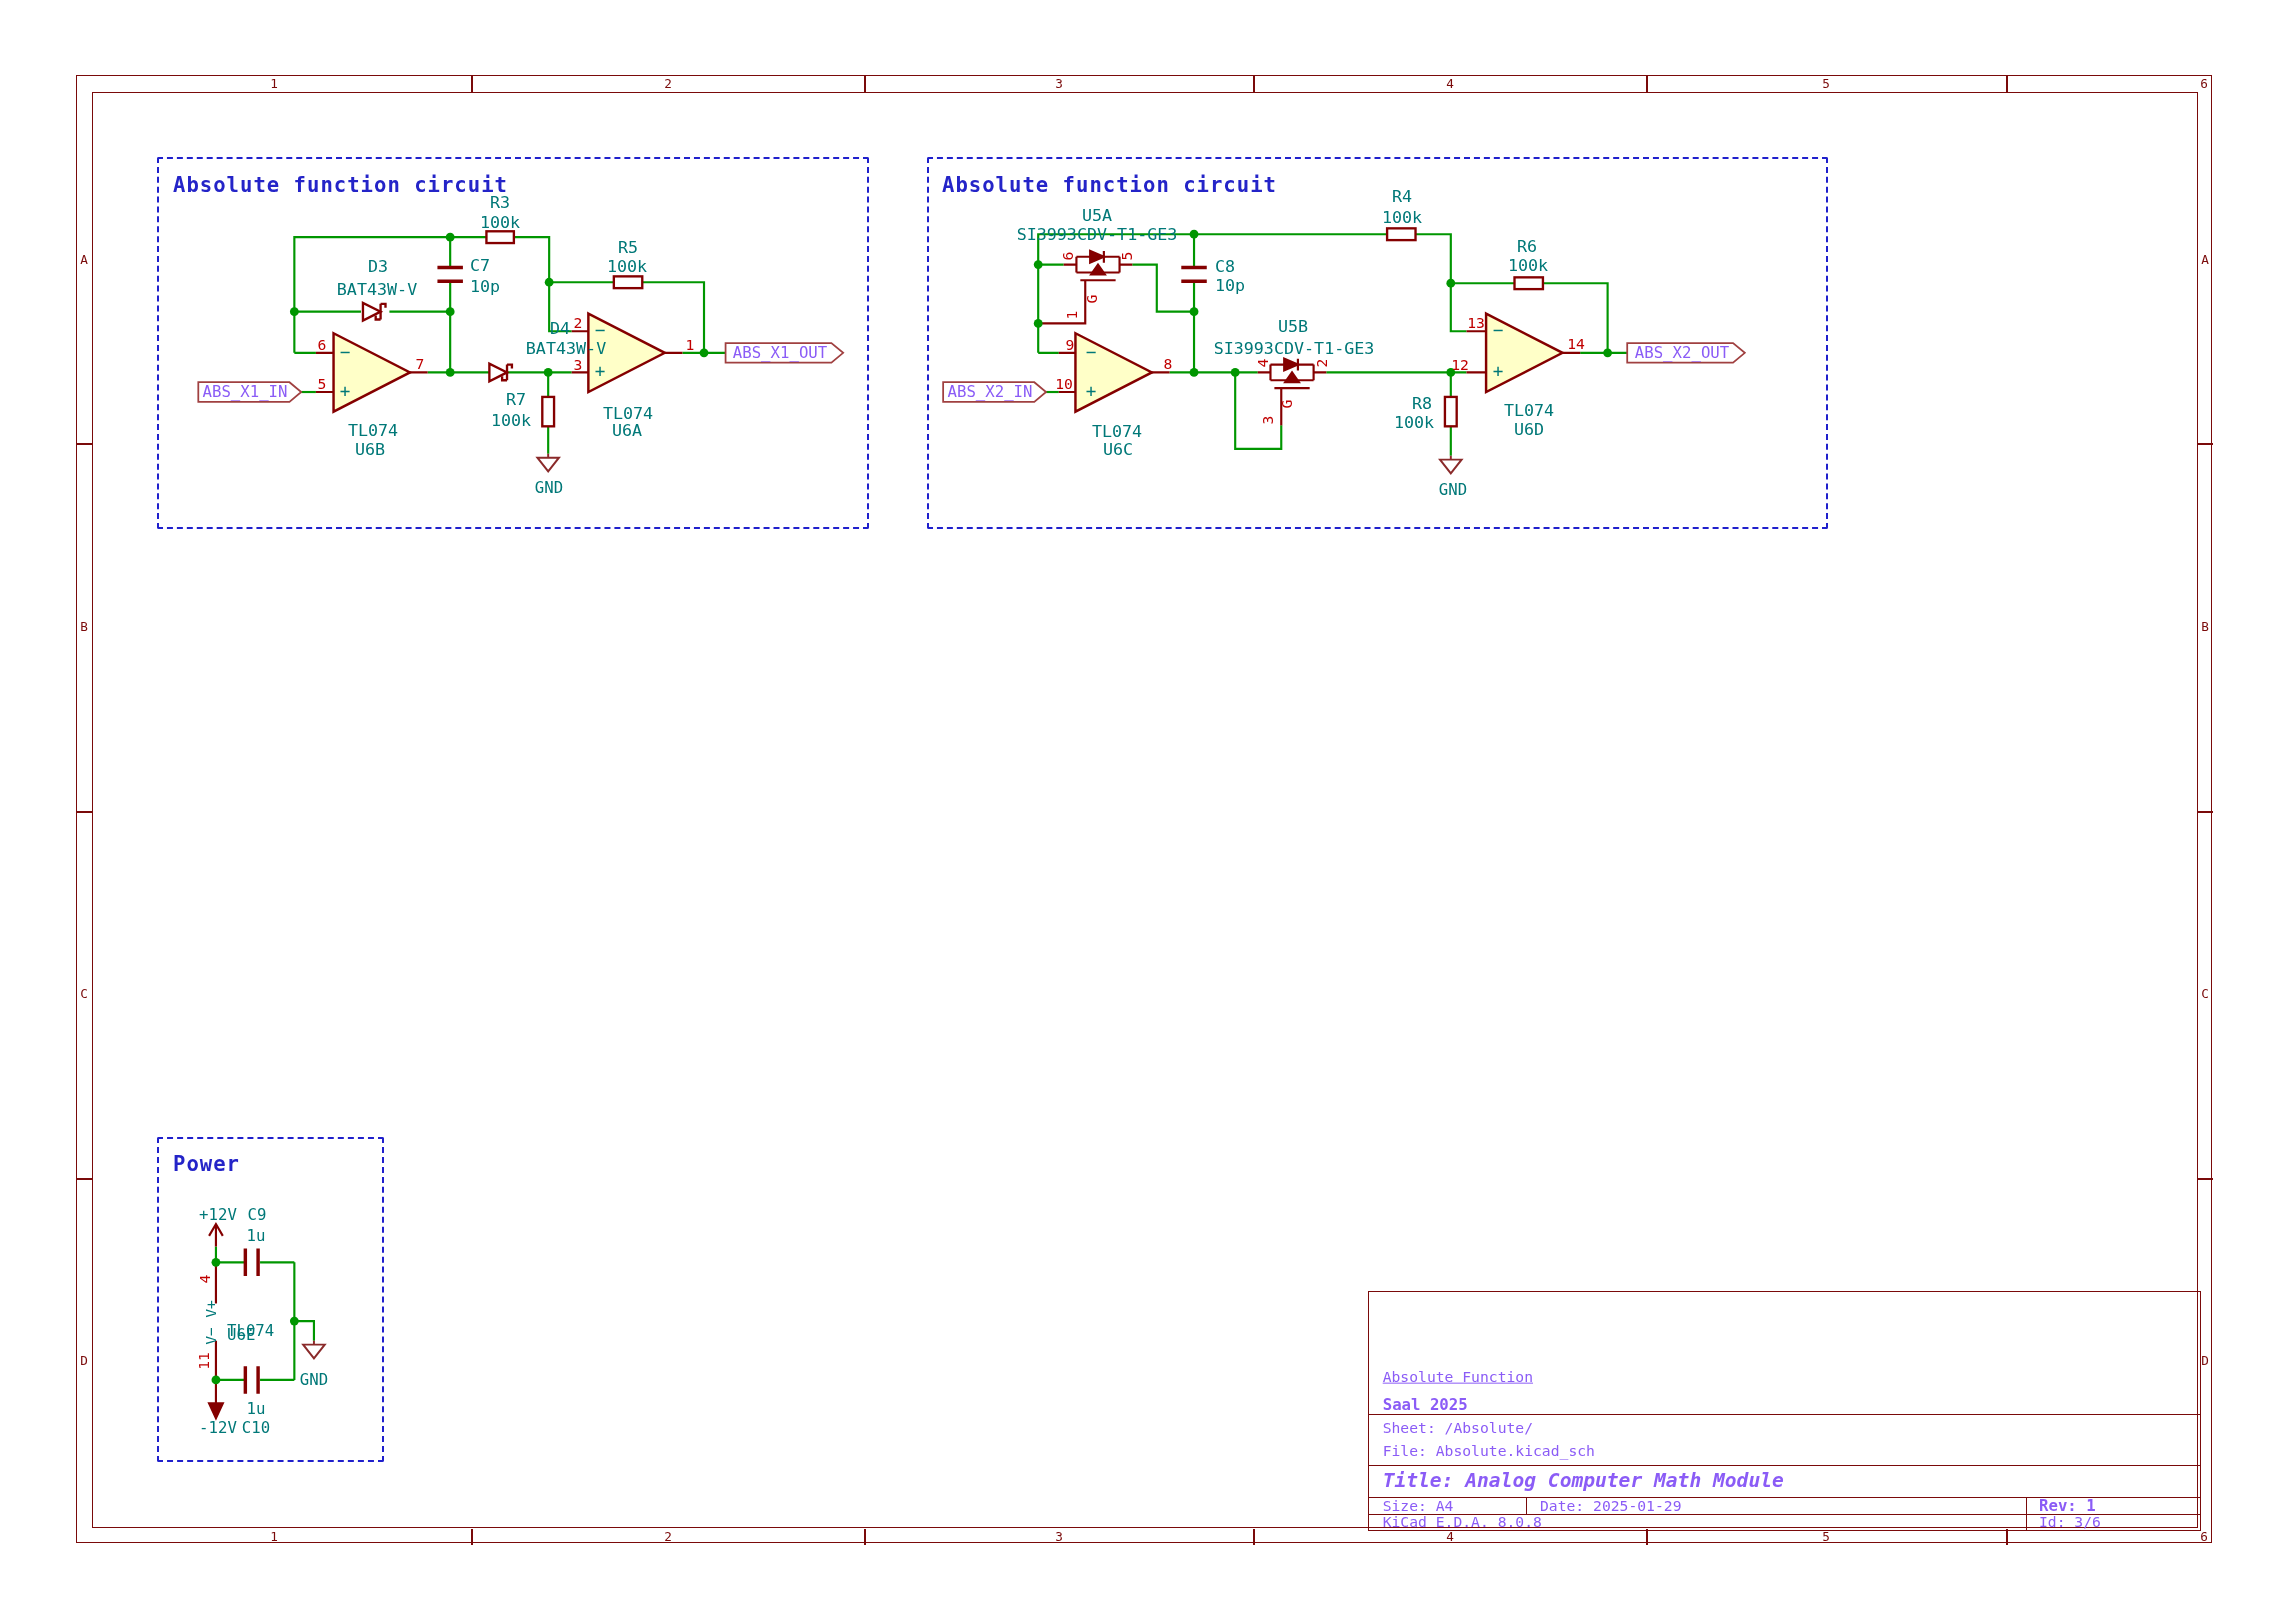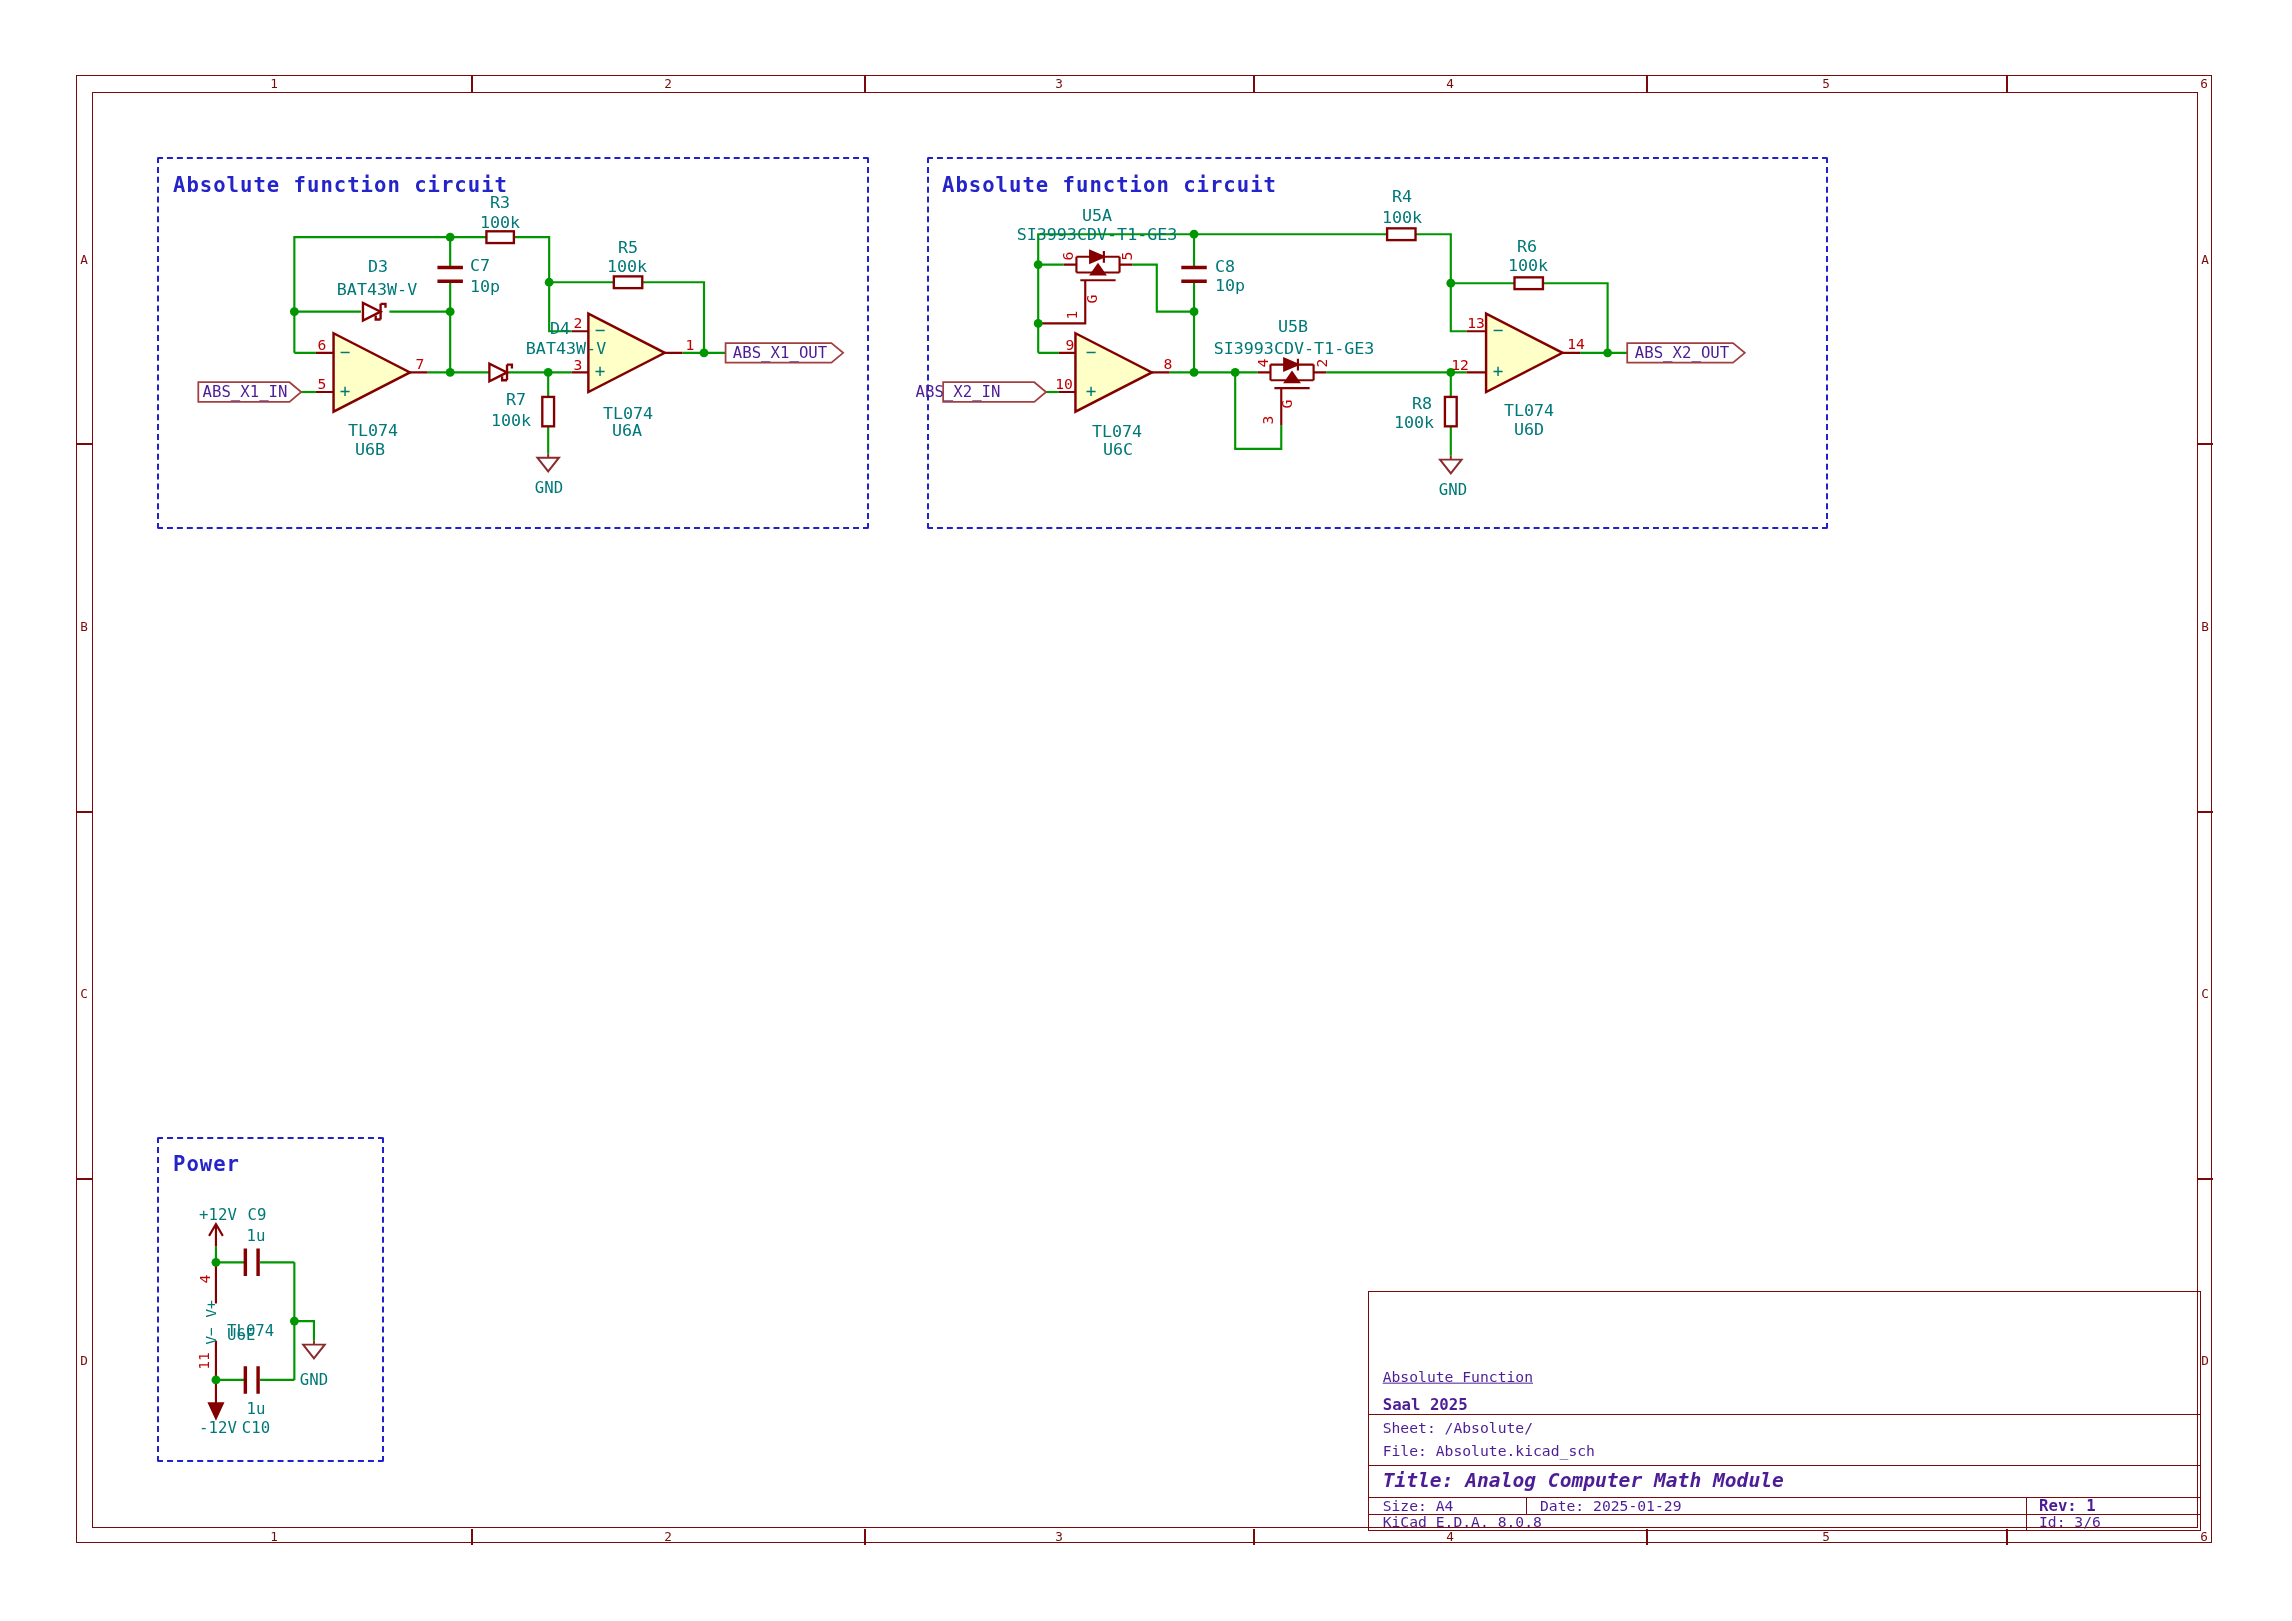--- a/index.html
+++ b/index.html
@@ -5,21 +5,21 @@
   html,body{margin:0;padding:0;background:#ffffff;}
   #sheet{position:relative;width:2293px;height:1621px;background:#ffffff;overflow:hidden;
          font-family:"DejaVu Sans Mono",monospace;}
   svg{position:absolute;left:0;top:0;z-index:1;}
   .t,.tl{position:absolute;z-index:2;white-space:nowrap;line-height:1;}
   .t{transform:translate(-50%,-50%);}
   .tl{transform:translate(0,-50%);}
   .rot{transform:translate(-50%,-50%) rotate(-90deg);}
   .teal{color:#007878;}
   .red{color:#C00000;}
-  .mar{color:#4c1d95;}
+  .mar{color:#8b5cf6;}
   .dred{color:#7A0A0A;}
   .blue{color:#2424C8;font-weight:bold;}
   .note{color:#4646CE;}
   .s13{font-size:12.7px;} .s15{font-size:14.7px;} .s16{font-size:15.7px;} .s17{font-size:16.7px;}
   .s18{font-size:17.6px;} .s21{font-size:20.6px;letter-spacing:1px;}
   .frame-line{position:absolute;border:1.5px solid #7A0A0A;z-index:0;}
   .tick{position:absolute;background:#7A0A0A;z-index:0;}
   .dashed-box{position:absolute;border:2.5px dashed #2020CC;z-index:0;border-radius:2px;}
   .tb{position:absolute;z-index:2;}
   .tb-h{position:absolute;height:0;border-top:1.5px solid #7A0A0A;}
@@ -274,21 +274,21 @@
   <div class="t teal s18" style="left:1091px;top:392px;">+</div>
   <div class="t teal s17" style="left:1117px;top:431px;">TL074</div>
   <div class="t teal s17" style="left:1118px;top:449px;">U6C</div>
   <div class="t red s15" style="left:1476px;top:323px;">13</div>
   <div class="t red s15" style="left:1436px;top:365px;margin-left:24px;">12</div>
   <div class="t red s15" style="left:1576px;top:344px;">14</div>
   <div class="t teal s18" style="left:1498px;top:331px;">−</div>
   <div class="t teal s18" style="left:1498px;top:372px;">+</div>
   <div class="t teal s17" style="left:1529px;top:410px;">TL074</div>
   <div class="t teal s17" style="left:1529px;top:429px;">U6D</div>
-  <div class="t mar s16" style="left:958px;top:392px;">ABS_X2_IN</div>
+  <div class="t mar s16" style="left:990px;top:392px;">ABS_X2_IN</div>
   <div class="t mar s16" style="left:1682px;top:353px;">ABS_X2_OUT</div>
   <div class="t teal s16" style="left:1453px;top:490px;">GND</div>
 
   <div class="tl blue s21" style="left:173px;top:1164px;">Power</div>
   <div class="t teal s16" style="left:218px;top:1215px;">+12V</div>
   <div class="t teal s16" style="left:257px;top:1215px;">C9</div>
   <div class="t teal s16" style="left:256px;top:1236px;">1u</div>
   <div class="t red s15 rot" style="left:205px;top:1279px;">4</div>
   <div class="t teal s15 rot" style="left:211px;top:1309px;">V+</div>
   <div class="tl teal s16" style="left:227px;top:1311px;margin-top:24px;">U6E</div>

